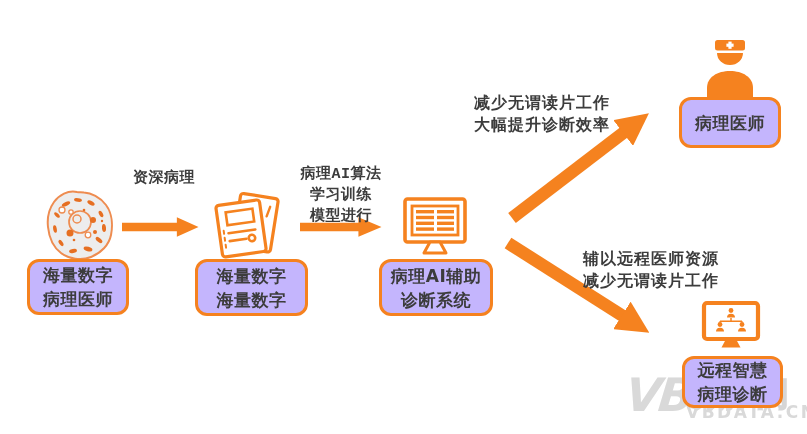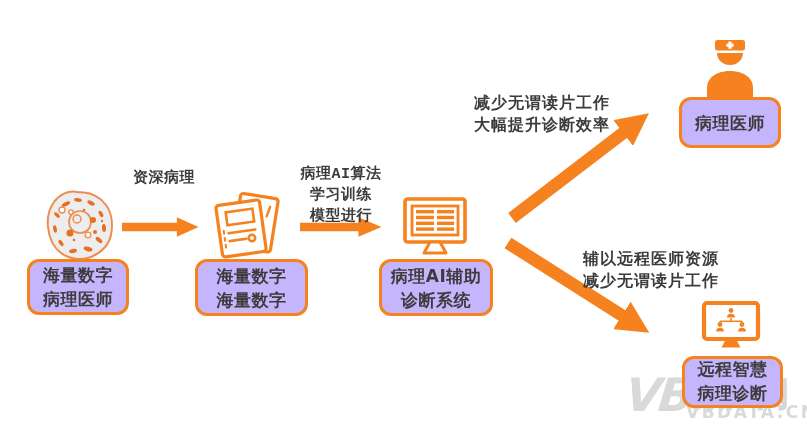--- a/index.html
+++ b/index.html
@@ -217,18 +217,18 @@
           <path d="M15 31.5 a4 3.8 0 0 1 8 0 Z"></path>
         <circle cx="41" cy="24.5" r="2.4"></circle>
           <path d="M37 31.5 a4 3.8 0 0 1 8 0 Z"></path>
       </g>
       <g stroke="#F5821F" stroke-width="1.5" fill="none">
         <path d="M30 18 v3.2 M19 21.2 h22 M19 21.2 v1.3 M41 21.2 v1.3"></path>
       </g>
       <path d="M25 39 h10 l4.5 8.5 h-19 Z" fill="#F5821F"></path>
     </svg>
   </div>
-  <div class="node-box" style="left:682px;top:356px;width:101px;height:52px;font-family:Liberation Serif, serif;">
+  <div class="node-box" style="left:682px;top:356px;width:101px;height:52px;">
     <div class="line">远程智慧</div>
     <div class="line">病理诊断</div>
   </div>
 
 </div>
 
 </body></html>

